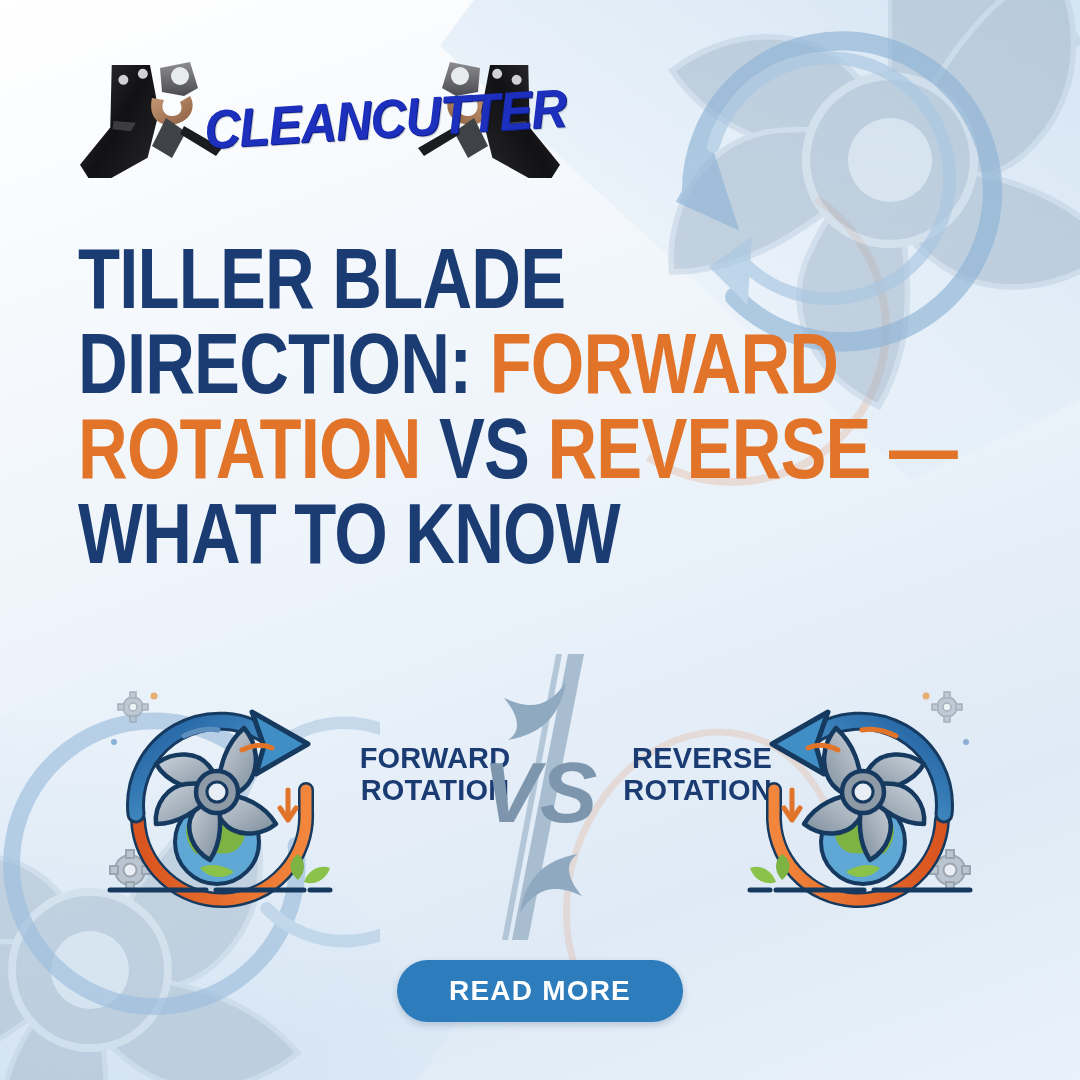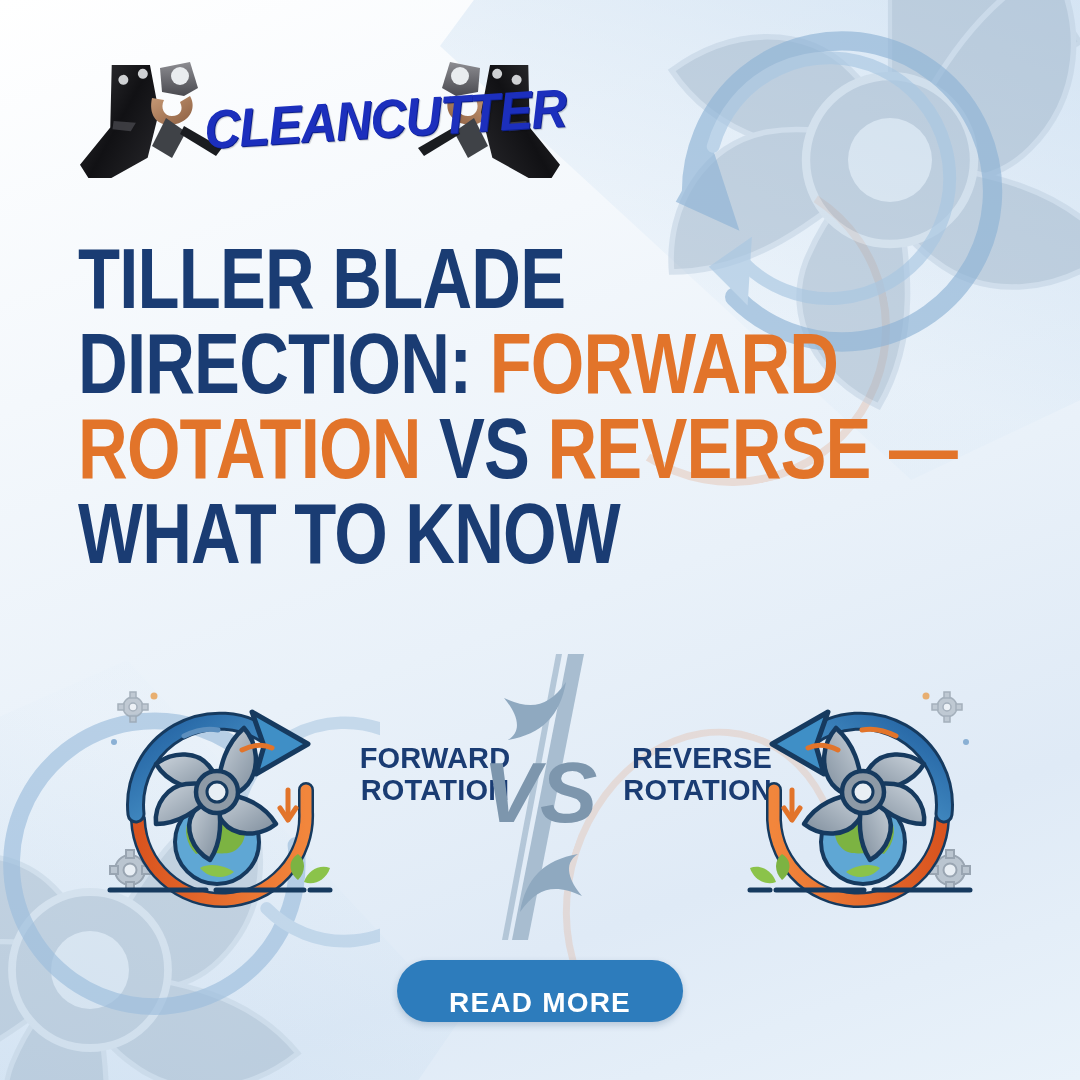--- a/index.html
+++ b/index.html
@@ -90,21 +90,21 @@
   }
   .lbl.fw{left:345px;text-align:center;}
   .lbl.rv{left:592px;text-align:right;}
   .vs-wrap{position:absolute;left:482px;top:-18px;width:124px;height:286px;}
 
   
   .cta{
     position:absolute;left:50%;top:960px;transform:translateX(-50%);
     background:#2d7cbc;color:#ffffff;
     border:none;border-radius:34px;
-    padding:12px 52px;height:62px;line-height:62px;
+    padding:0 52px;height:62px;line-height:62px;
     font-family:"Liberation Sans","DejaVu Sans",sans-serif;
     font-weight:bold;font-size:28px;letter-spacing:1.2px;
     text-transform:uppercase;cursor:pointer;
     box-shadow:0 3px 7px rgba(20,60,100,.22);
     white-space:nowrap;
   }
 </style>
 </head>
 <body>
 

